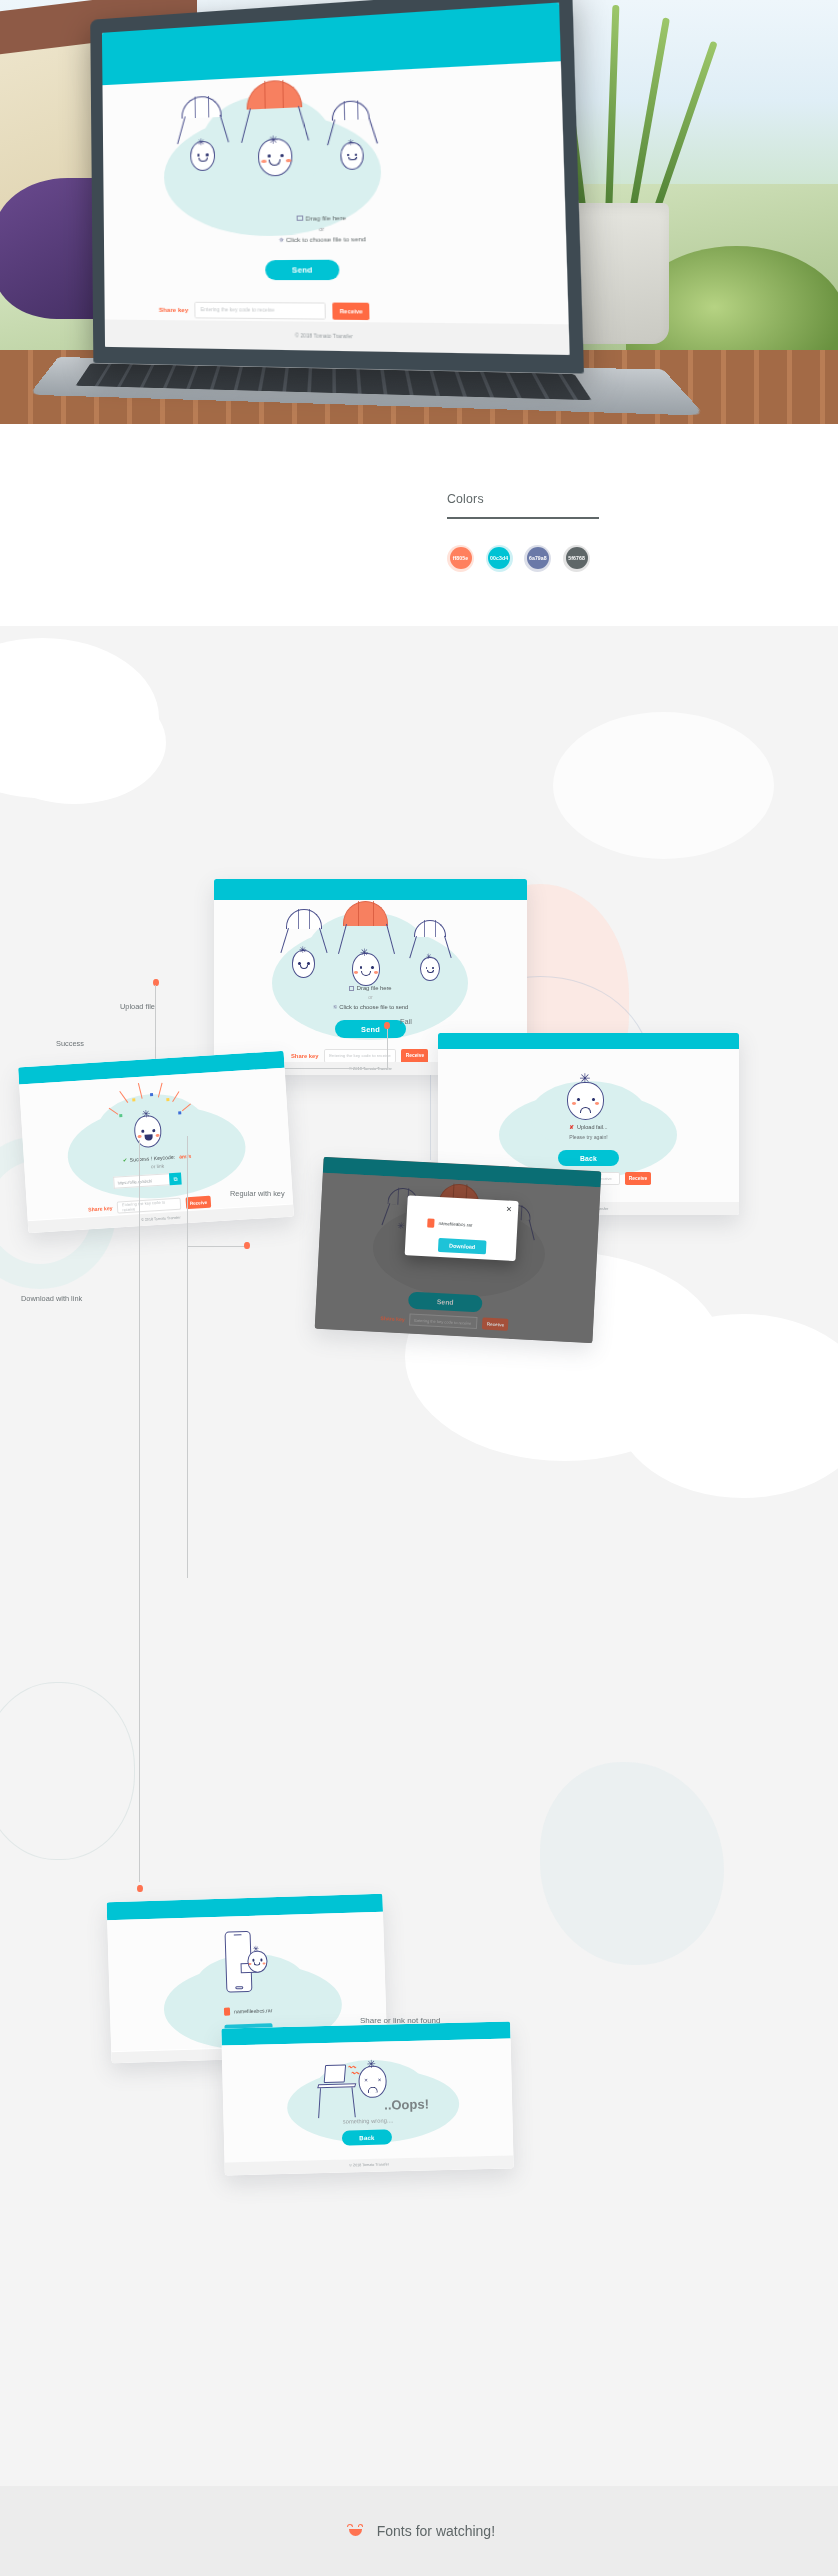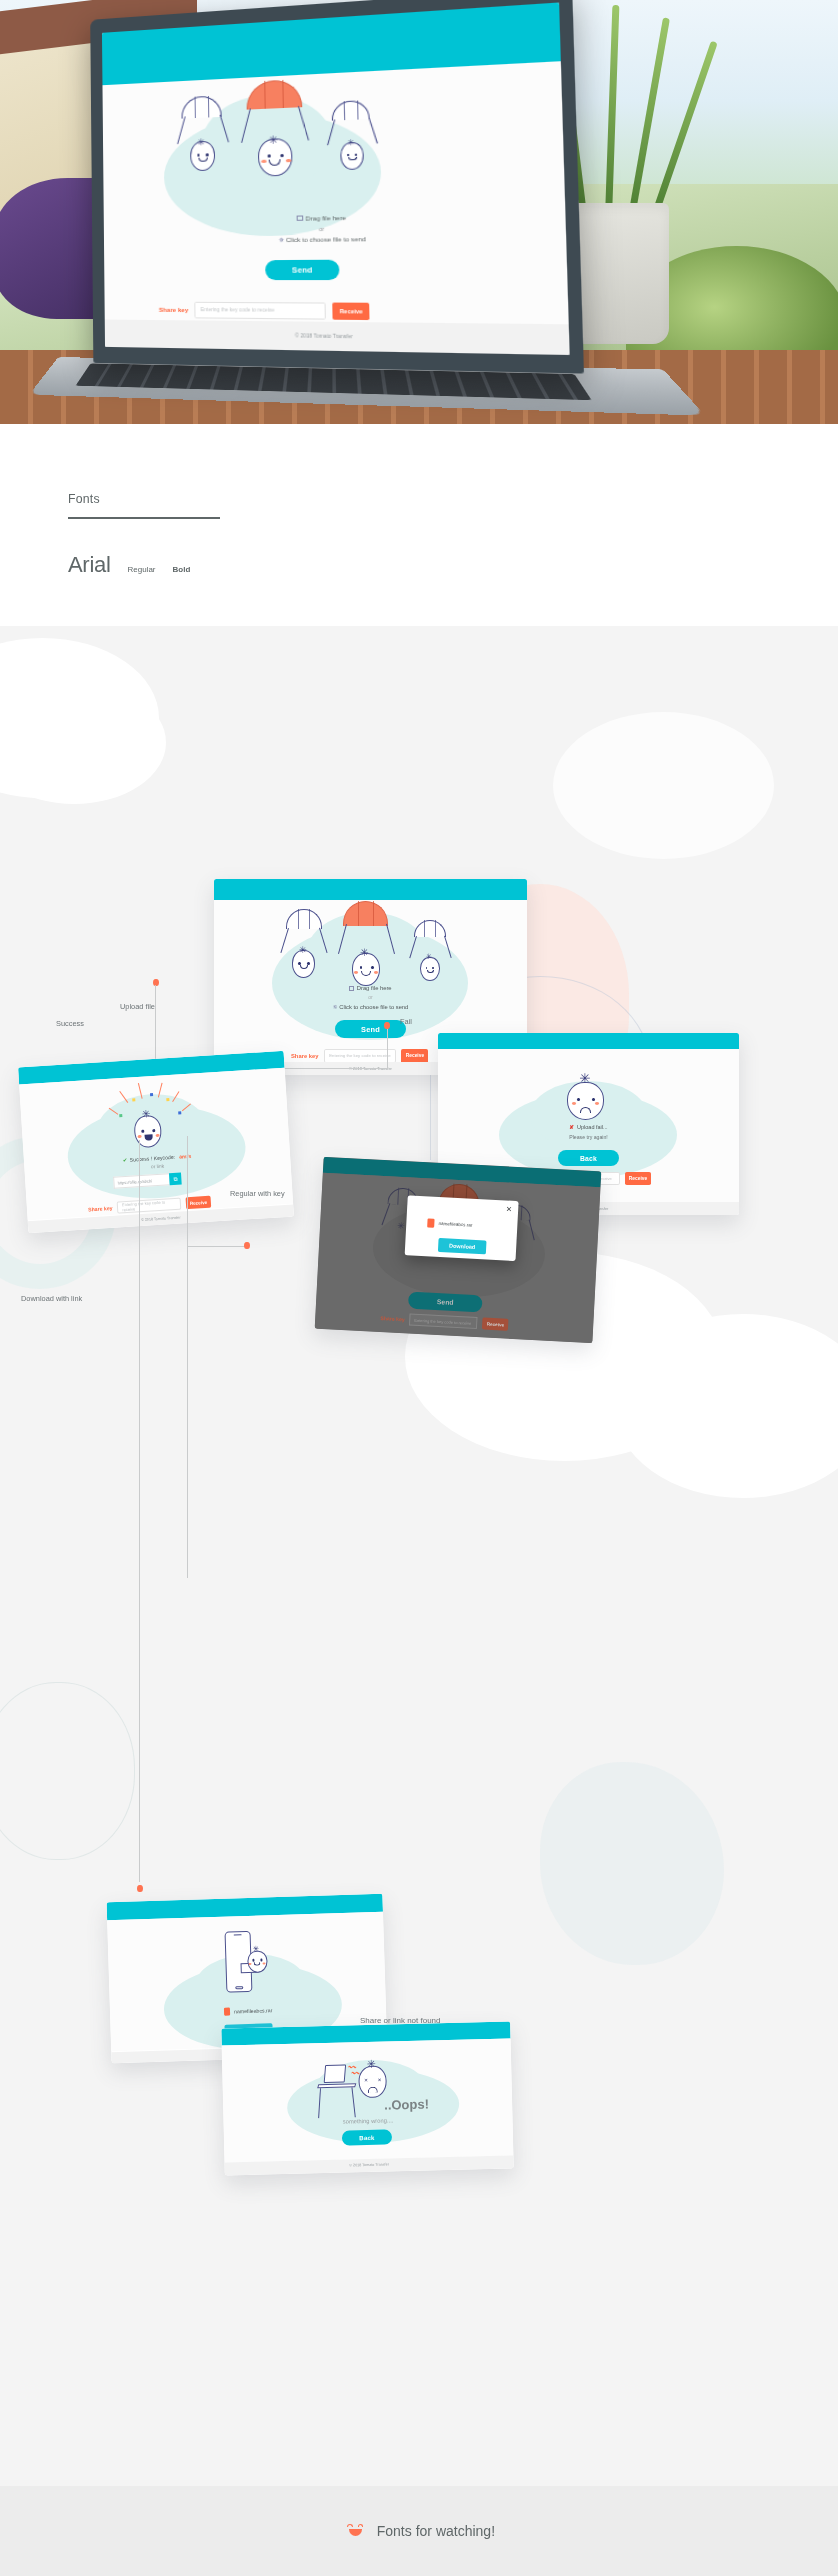--- a/index.html
+++ b/index.html
@@ -276,30 +276,47 @@
             <div class="btn-receive" style="width:33px;height:16px;font-size:5.5px;">Receive</div>
           </div>
         </div>
         <div class="app-footer" style="height:27px;font-size:4.9px;">© 2018 Tomato Transfer</div>
       </div>
     </div>
   </div>
 </div>
 
 <div class="spec">
-  <div class="spec-col" style="left:68px;top:68px;">
-    <div class="spec-title">Fonts</div>
+
+  <div class="spec-col" style="left:447px;top:68px;">
+    <div class="spec-title">Colors</div>
     <div class="spec-rule"></div>
-    <div class="spec-font-row">
-      <div class="spec-font-name">Arial</div>
-      <div class="spec-font-w">Regular</div>
-      <div class="spec-font-w bold">Bold</div>
-    </div>
-  </div>
-
+    <div class="swatches">
+      <div class="sw-outer" style="background:#ffe3da;">
+        <div class="sw-inner" style="background:#ff805e;">
+          <span>ff805e</span>
+        </div>
+      </div>
+      <div class="sw-outer" style="background:#cdf1f5;">
+        <div class="sw-inner" style="background:#00c3d4;">
+          <span>00c3d4</span>
+        </div>
+      </div>
+      <div class="sw-outer" style="background:#dcdfe9;">
+        <div class="sw-inner" style="background:#6a79a8;">
+          <span>6a79a8</span>
+        </div>
+      </div>
+      <div class="sw-outer" style="background:#e3e3e3;">
+        <div class="sw-inner" style="background:#5f6768;">
+          <span>5f6768</span>
+        </div>
+      </div>
+    </div>
+  </div>
 </div>
 
 <div class="board">
 
   <div class="cloud-bg" style="left:-74px;top:12.3px;width:233px;height:160px;"></div>
   <div class="cloud-bg" style="left:-18.4px;top:55px;width:184px;height:123px;"></div>
   <div class="cloud-bg" style="left:405px;top:626px;width:319px;height:209px;"></div>
   <div class="cloud-bg" style="left:614px;top:688px;width:258px;height:184px;"></div>
   <div class="cloud-bg" style="left:553px;top:86px;width:221px;height:147px;opacity:.7;"></div>
 
@@ -377,21 +394,21 @@
     </div>
     <div class="app-footer" style="height:13.5px;font-size:4px;">© 2018 Tomato Transfer</div>
   </div>
 
   <div class="dot" style="left:153px;top:353px;"></div>
   <div class="conn-v" style="left:155px;top:359px;height:83px;"></div>
   <div class="flow-label" style="left:120px;top:376px;">Upload file</div>
   <div class="conn-h" style="left:74px;top:442px;width:313px;"></div>
 
   <div class="conn-v" style="left:74px;top:442px;height:99px;"></div>
-  <div class="flow-label" style="left:56px;top:393px;">Success</div>
+  <div class="flow-label" style="left:56px;top:413px;">Success</div>
   <div class="dot" style="left:71px;top:539px;"></div>
 
   <div class="conn-v" style="left:387px;top:399px;height:44px;"></div>
   <div class="flow-label" style="left:400px;top:391px;">Fail</div>
   <div class="dot" style="left:384px;top:396px;"></div>
 
   <div class="app-win screen-shadow" style="position:absolute;left:23px;top:433px;width:266px;height:166px;border-radius:2.5px;transform:rotate(-3.6deg);">
     <div class="app-topbar" style="height:17px;"></div>
     <div class="app-body" style="height:136px;">
       <div class="blob" style="left:44px;top:29.5px;width:178px;height:92px;"></div>

